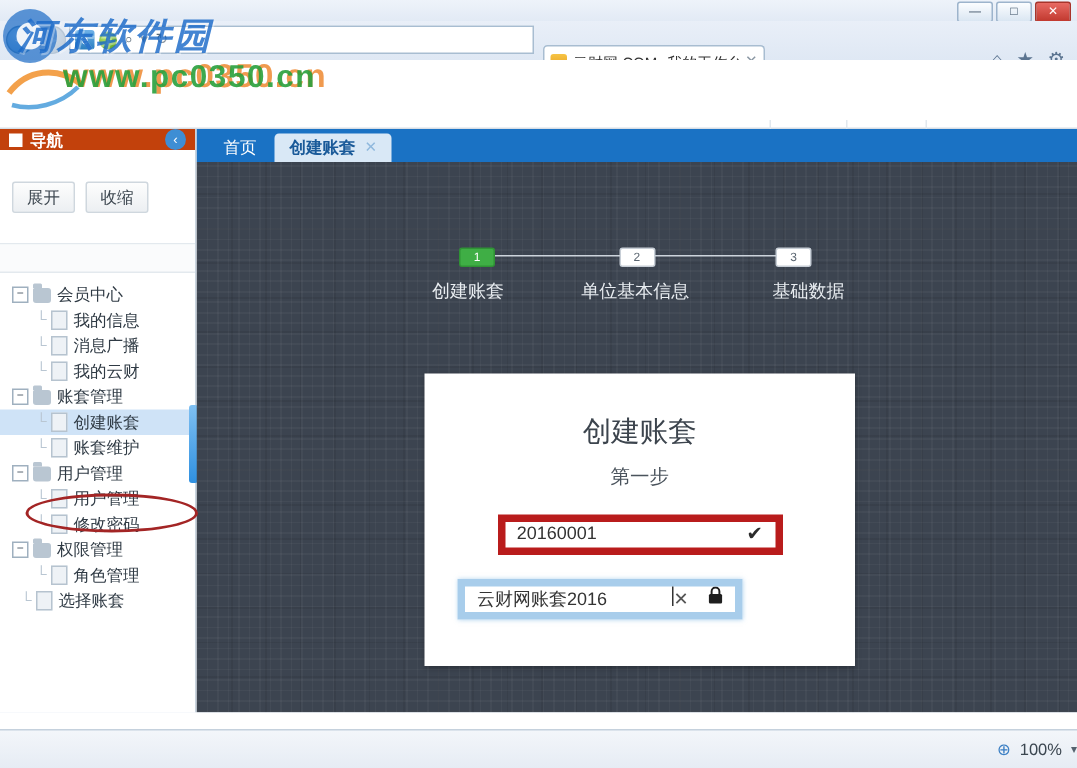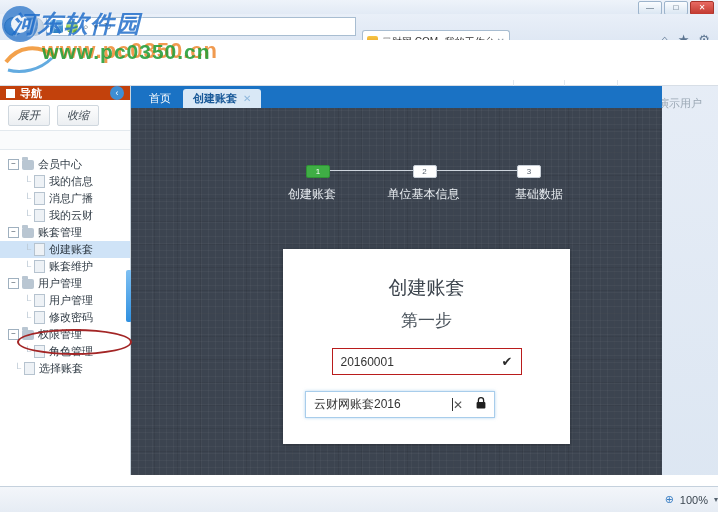--- a/index.html
+++ b/index.html
@@ -71,22 +71,22 @@
   
   .sidebar{position:absolute;left:0;top:86px;width:131px;height:389px;
     background:#fff;border-right:1px solid #c9d4de;box-sizing:border-box;}
   .side-head{height:14px;background:#c2410c;display:flex;align-items:center;
     padding:0 6px;justify-content:space-between;}
   .side-head .lft{display:flex;align-items:center;gap:5px;}
   .side-head .sq{width:9px;height:9px;background:#fff;}
   .side-head .txt{color:#fff;font-size:11px;font-weight:bold;}
   .side-head .chev{width:14px;height:14px;border-radius:50%;background:#3e8ed4;
     color:#fff;font-size:9px;display:flex;align-items:center;justify-content:center;}
-  .side-btns{height:30px;display:flex;align-items:center;gap:7px;padding:0 8px;
-    border-bottom:1px solid #e3e9ee;font-style:italic;}
+  .side-btns{height:30px;display:flex;align-items:center;gap:7px;padding:16px 8px;
+    border-bottom:1px solid #e3e9ee;}
   .sbtn{padding:2px 9px;font-size:11px;background:linear-gradient(#fdfdfd,#eceff2);
     border:1px solid #cfd7de;border-radius:2px;color:#3d4750;}
   .side-gap{height:18px;border-bottom:1px solid #e3e9ee;background:#fafbfc;}
   .tree{padding:6px 0 0 0;}
   .tnode{display:flex;align-items:center;height:17px;font-size:11px;color:#2f3a44;
     padding-left:8px;white-space:nowrap;}
   .tnode.child{padding-left:24px;}
   .tnode.leaf0{padding-left:14px;}
   .tnode.active{background:#cfe3f7;}
   .tnode .exp{width:9px;height:9px;border:1px solid #9fb0bf;margin-right:3px;
@@ -95,21 +95,21 @@
     margin-right:4px;flex:none;position:relative;}
   .tnode .ico-folder:before{content:"";position:absolute;left:0;top:-3px;width:6px;height:3px;
     background:#b9c6d2;border-radius:1px 1px 0 0;}
   .tnode .ico-file{width:9px;height:11px;background:#eef2f6;border:1px solid #b6c3cf;
     margin-right:4px;flex:none;}
   .tnode .dash{width:10px;color:#b9c6d2;font-size:10px;flex:none;}
   .splitter{position:absolute;left:126px;top:270px;width:6px;height:52px;
     background:linear-gradient(#7fc0f2,#2f90e0);border-radius:2px;}
 
   
-  .content{position:absolute;left:131px;top:86px;width:531px;height:389px;overflow:hidden;}
+  .content{position:absolute;left:131px;top:86px;width:587px;height:389px;overflow:hidden;}
   .tabbar{height:22px;background:#1a72c4;display:flex;align-items:flex-end;padding-left:8px;}
   .ctab{height:19px;display:flex;align-items:center;padding:0 10px;font-size:11px;
     color:#fff;border-radius:3px 3px 0 0;margin-right:2px;}
   .ctab.active{background:#d9e8f6;color:#1a5a99;font-weight:bold;}
   .ctab .x{font-size:10px;color:#8fb8dd;margin-left:6px;}
   .canvas{position:absolute;left:0;top:22px;width:587px;height:367px;
     background:#3c4450;
     background-image:
       repeating-linear-gradient(0deg,rgba(255,255,255,.035) 0 1px,transparent 1px 7px),
       repeating-linear-gradient(90deg,rgba(255,255,255,.035) 0 1px,transparent 1px 7px),
@@ -128,23 +128,23 @@
   .snum.s1{left:0;} .snum.s2{left:50%;margin-left:-11px;} .snum.s3{right:0;}
   .steps-labels{position:relative;height:18px;margin-top:9px;}
   .slab{position:absolute;font-size:12px;color:#e9edf1;white-space:nowrap;}
   .slab.l1{left:-18px;} .slab.l2{left:50%;transform:translateX(-50%);} .slab.l3{right:-22px;}
 
   
   .card{position:absolute;left:152px;top:141px;width:287px;height:195px;
     background:#fff;box-shadow:0 1px 4px rgba(0,0,0,.3);}
   .card h2{margin:0;padding:26px 0 0 0;text-align:center;font-size:19px;
     font-weight:normal;color:#3c444d;}
-  .card .sub{margin-top:8px;text-align:center;font-size:17px;color:#4a535c;}
+  .card .sub{margin-top:8px;text-align:center;font-size:13px;color:#4a535c;}
   .field{position:relative;margin:16px auto 0 auto;width:190px;height:27px;
-    border:1px solid #b91c1c;box-sizing:border-box;display:flex;align-items:center;
+    border:5px solid #b91c1c;box-sizing:border-box;display:flex;align-items:flex-start;
     padding:0 8px;background:#fff;}
   .field.focused{border-color:#a8cdeb;box-shadow:0 0 3px rgba(120,180,225,.55);margin-left:22px;}
   .field .val{flex:1;font-size:12px;color:#333;white-space:nowrap;}
   .field .caret{width:1px;height:13px;background:#333;margin-left:1px;}
   .field .acts{display:flex;align-items:center;gap:13px;}
   .field .ok{color:#2b2b2b;font-size:13px;font-weight:bold;}
   .field .clr{color:#555;font-size:12px;}
   .field .lock{font-size:12px;color:#1f1f1f;}
   .next-wrap{position:relative;width:100%;margin-top:17px;height:34px;}
   .next-btn{position:absolute;left:50%;transform:translateX(-50%);top:4px;

